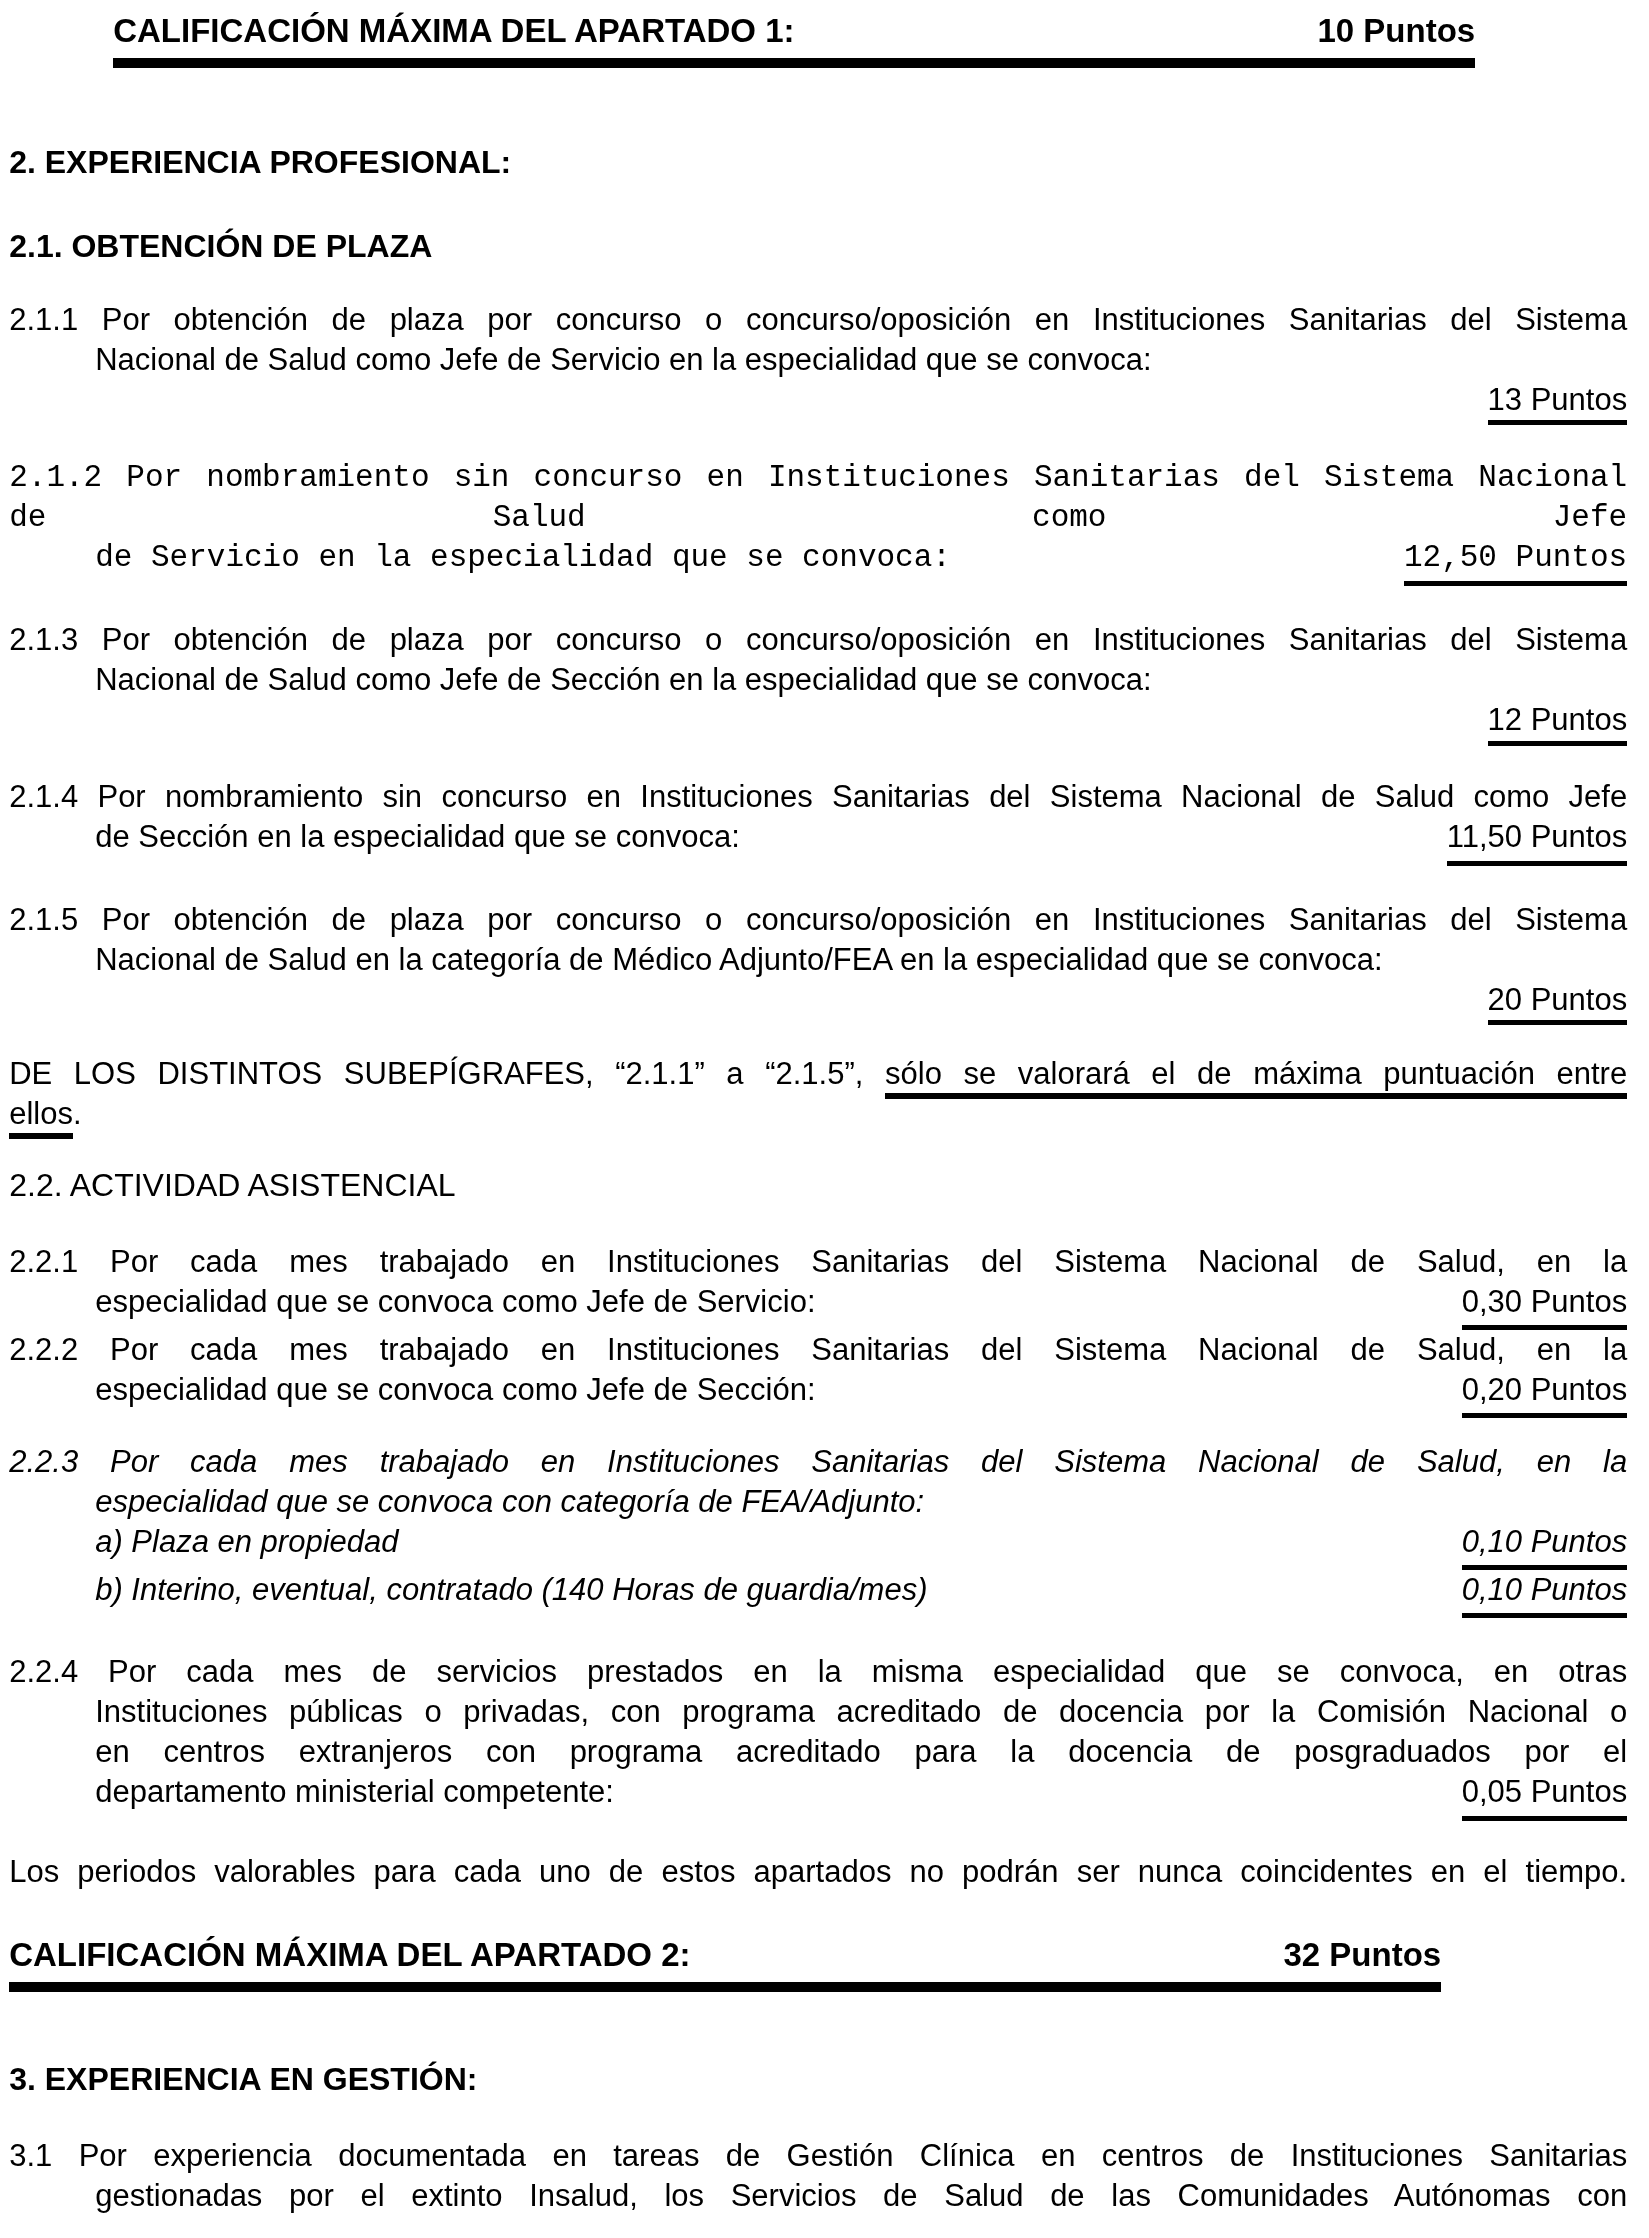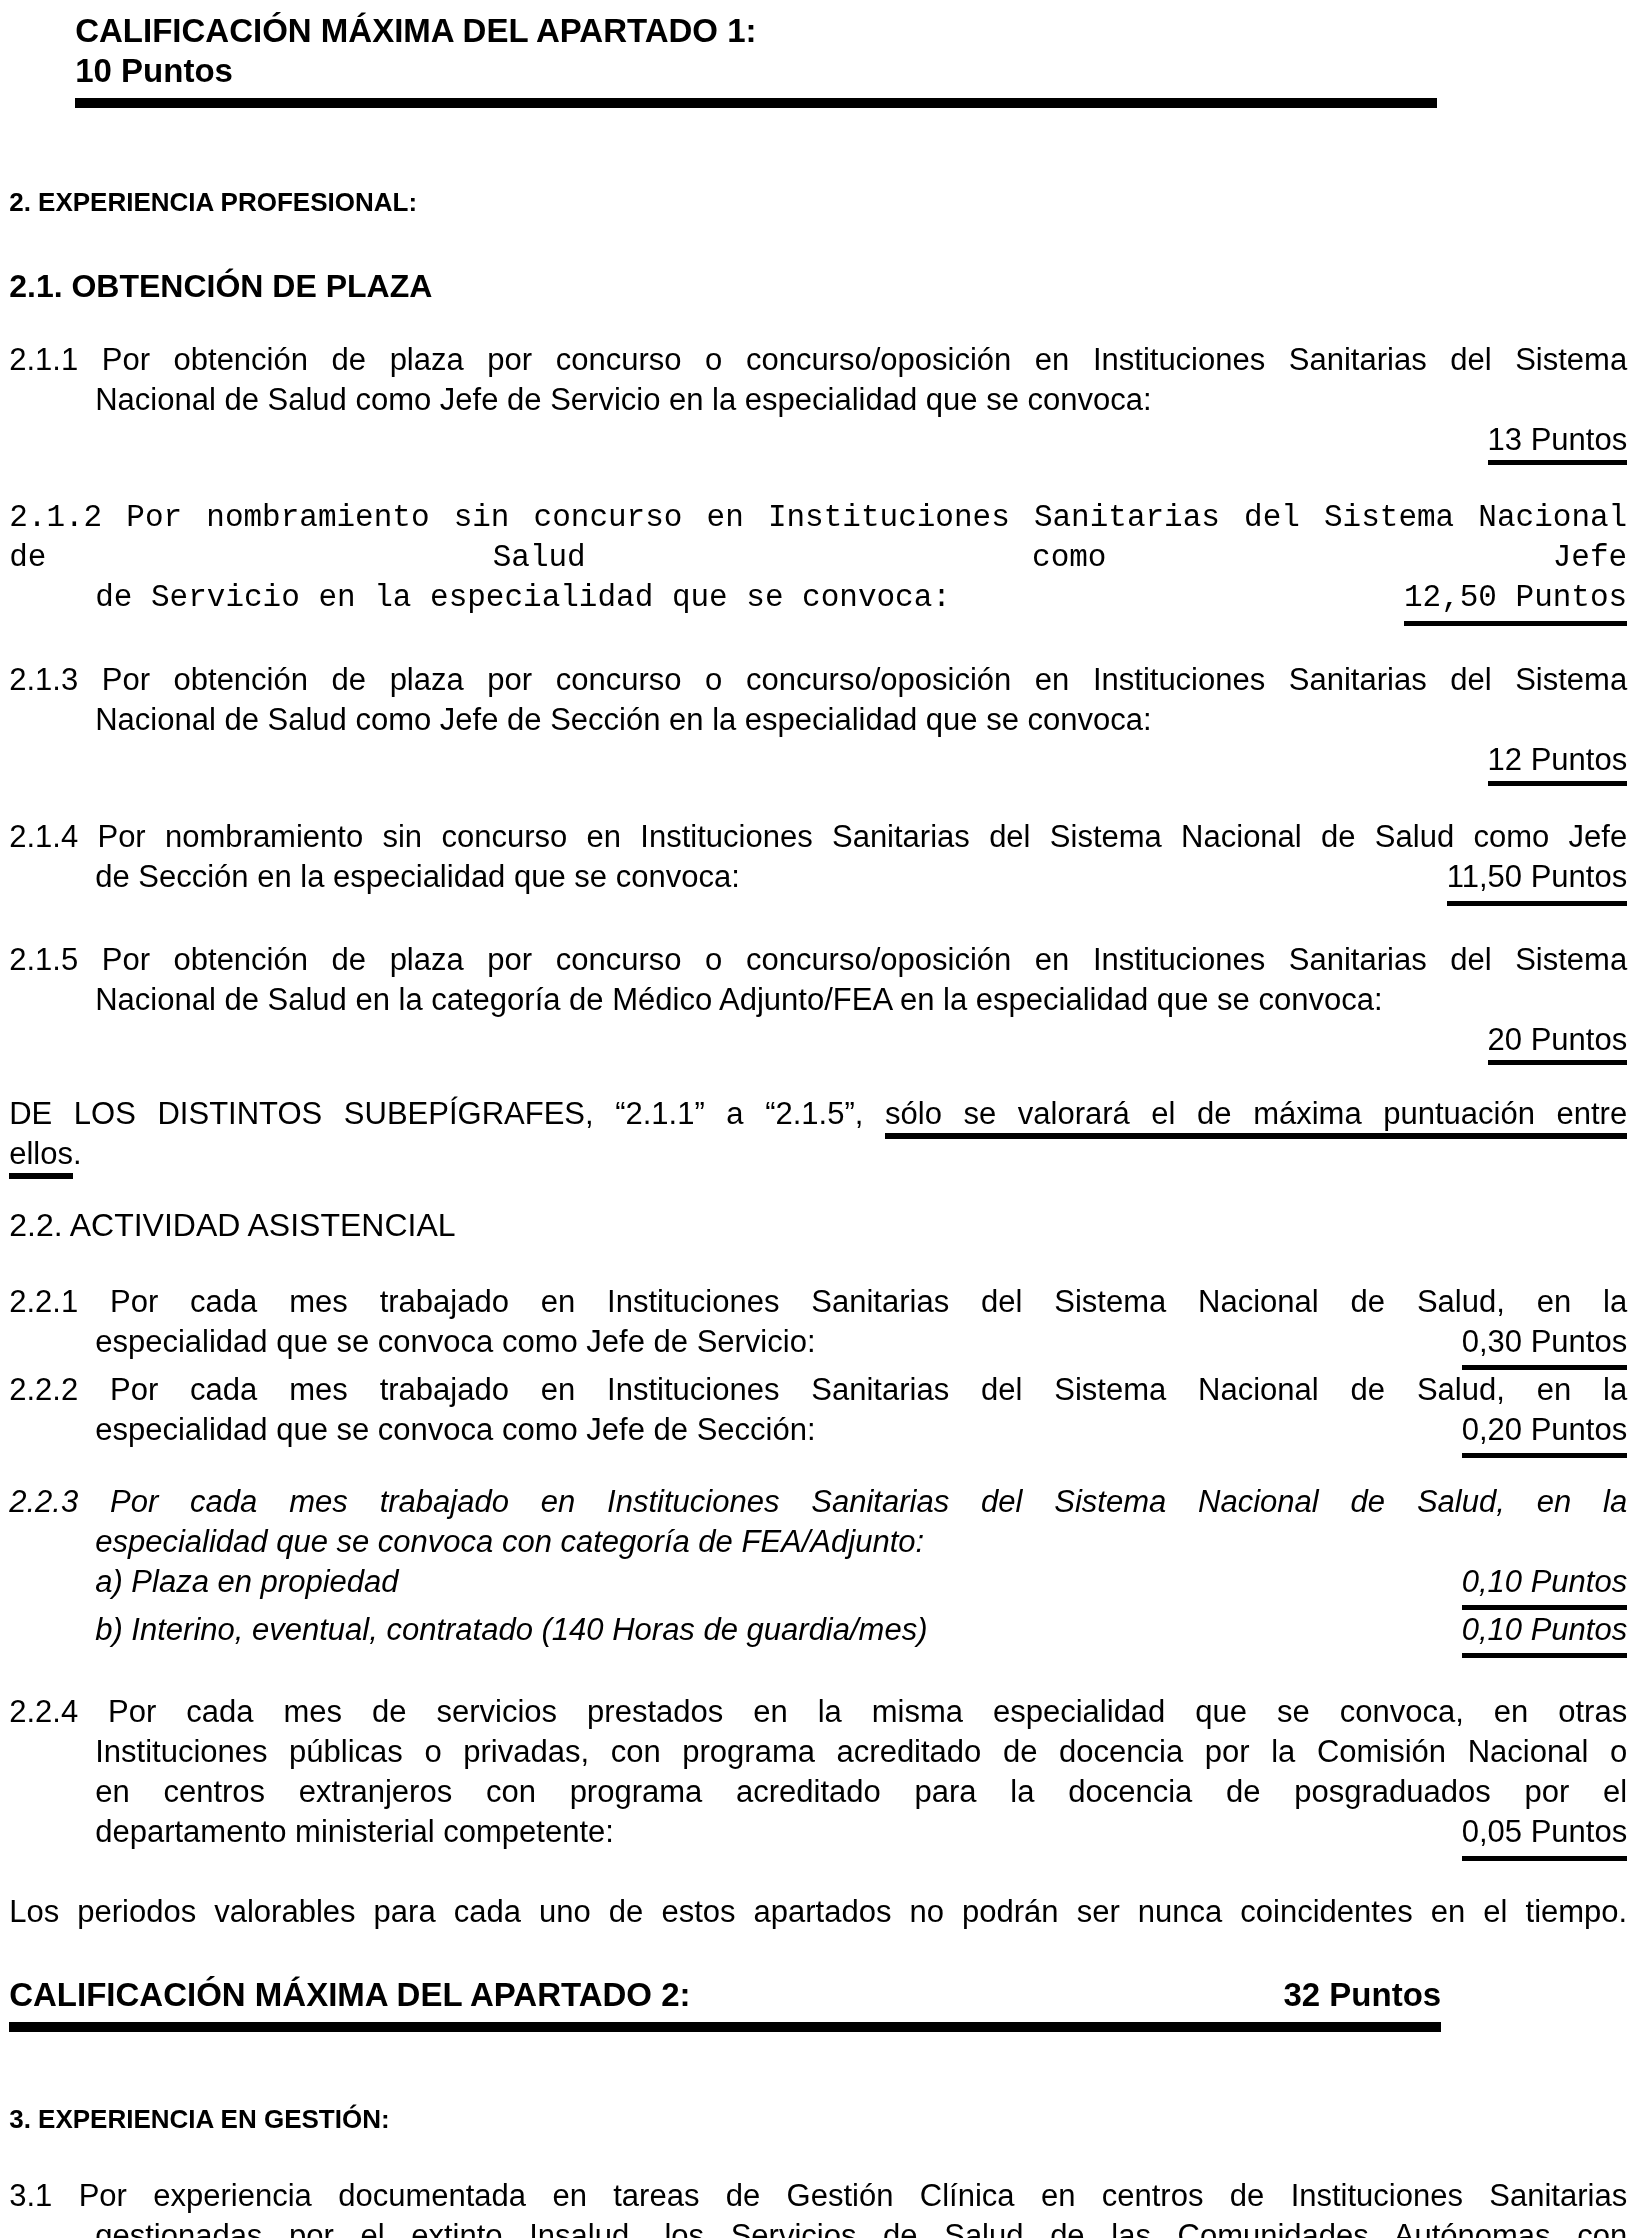--- a/index.html
+++ b/index.html
@@ -28,24 +28,24 @@
   
   .rule-head {
     display: flex;
     justify-content: space-between;
     align-items: baseline;
     font-weight: bold;
     font-size: 33px;
     border-bottom: 10.7px solid #000;
     padding-bottom: 7.7px;
   }
-  .rule-head-1 { margin-left: 66px; width: 1362px; flex-direction: column; }
+  .rule-head-1 { margin-left: 104px; width: 1362px; }
   .rule-head-2 { width: 1432px; margin-top: 43px; }
 
-  .bold-head { font-weight: bold; font-size: 26px; }
+  .bold-head { font-weight: bold; font-size: 32px; }
   .plain-head { font-size: 32px; }
 
   
   .line { min-height: 40px; }
   .jf { text-align: justify; text-align-last: justify; }
   .hang { padding-left: 86px; }
   .row { display: flex; justify-content: space-between; align-items: baseline; text-align: right; }
   .value {
     border-bottom: 5.4px solid #000;
     padding-bottom: 3.1px;

